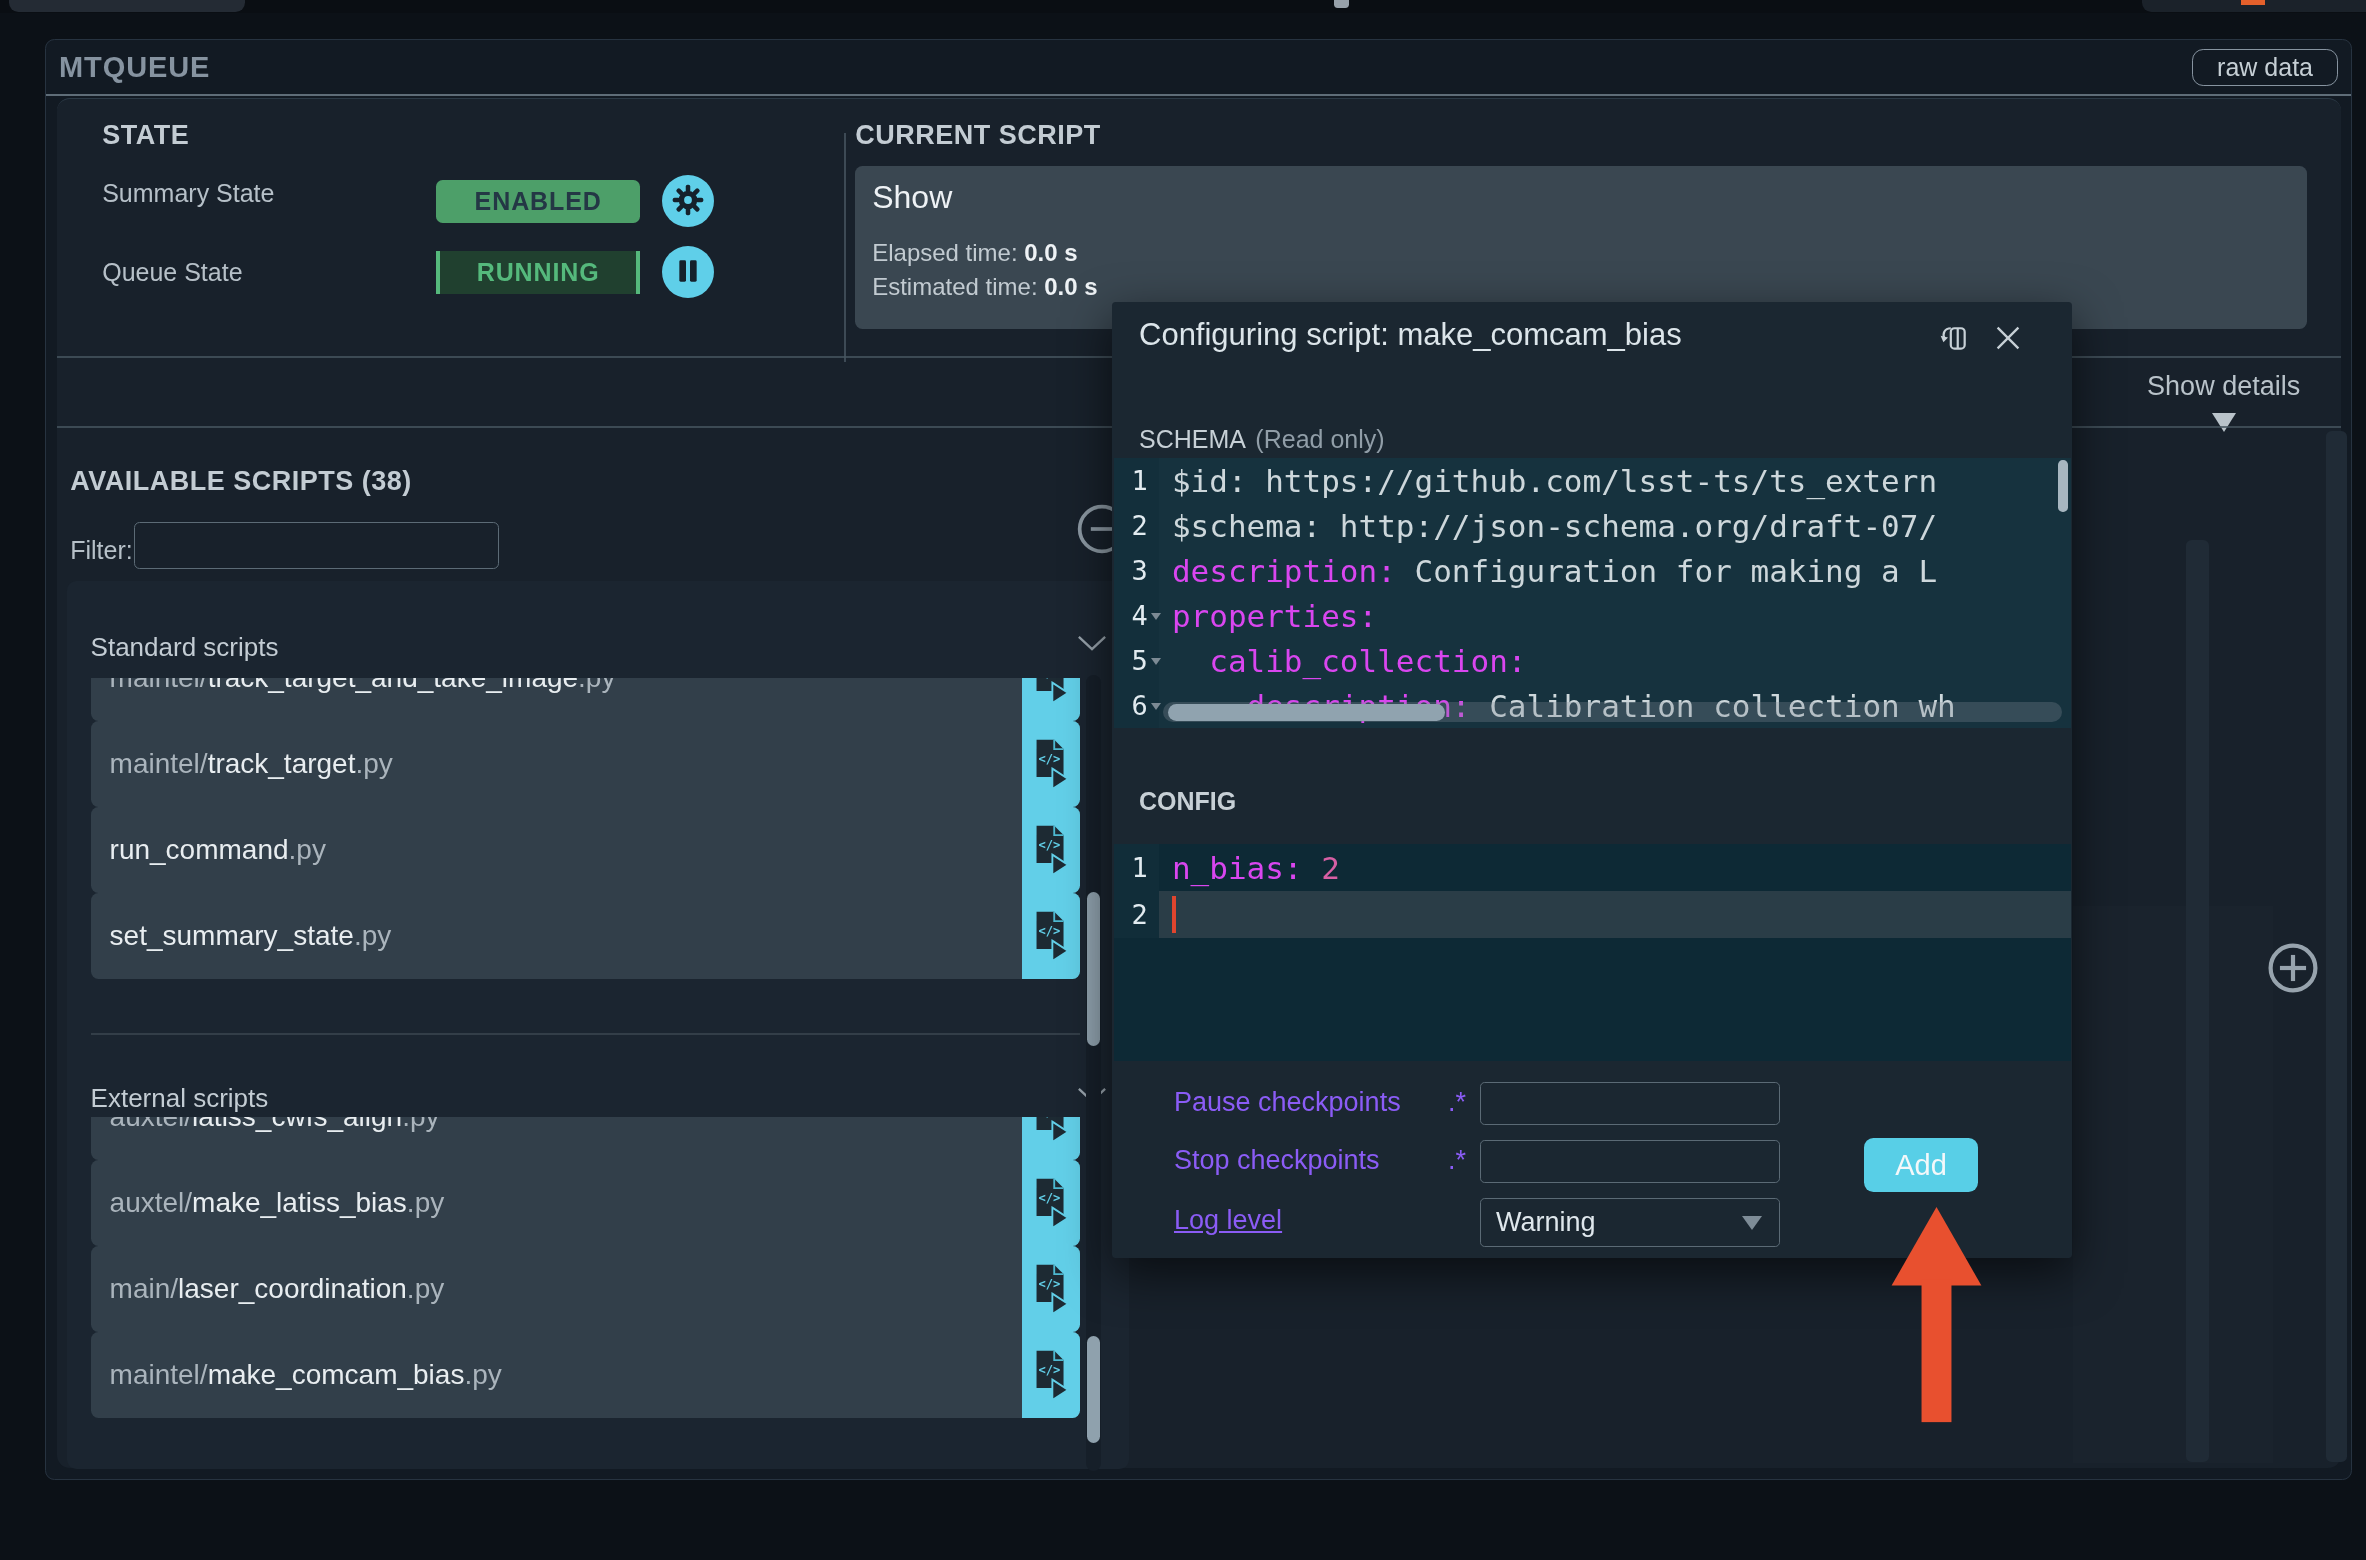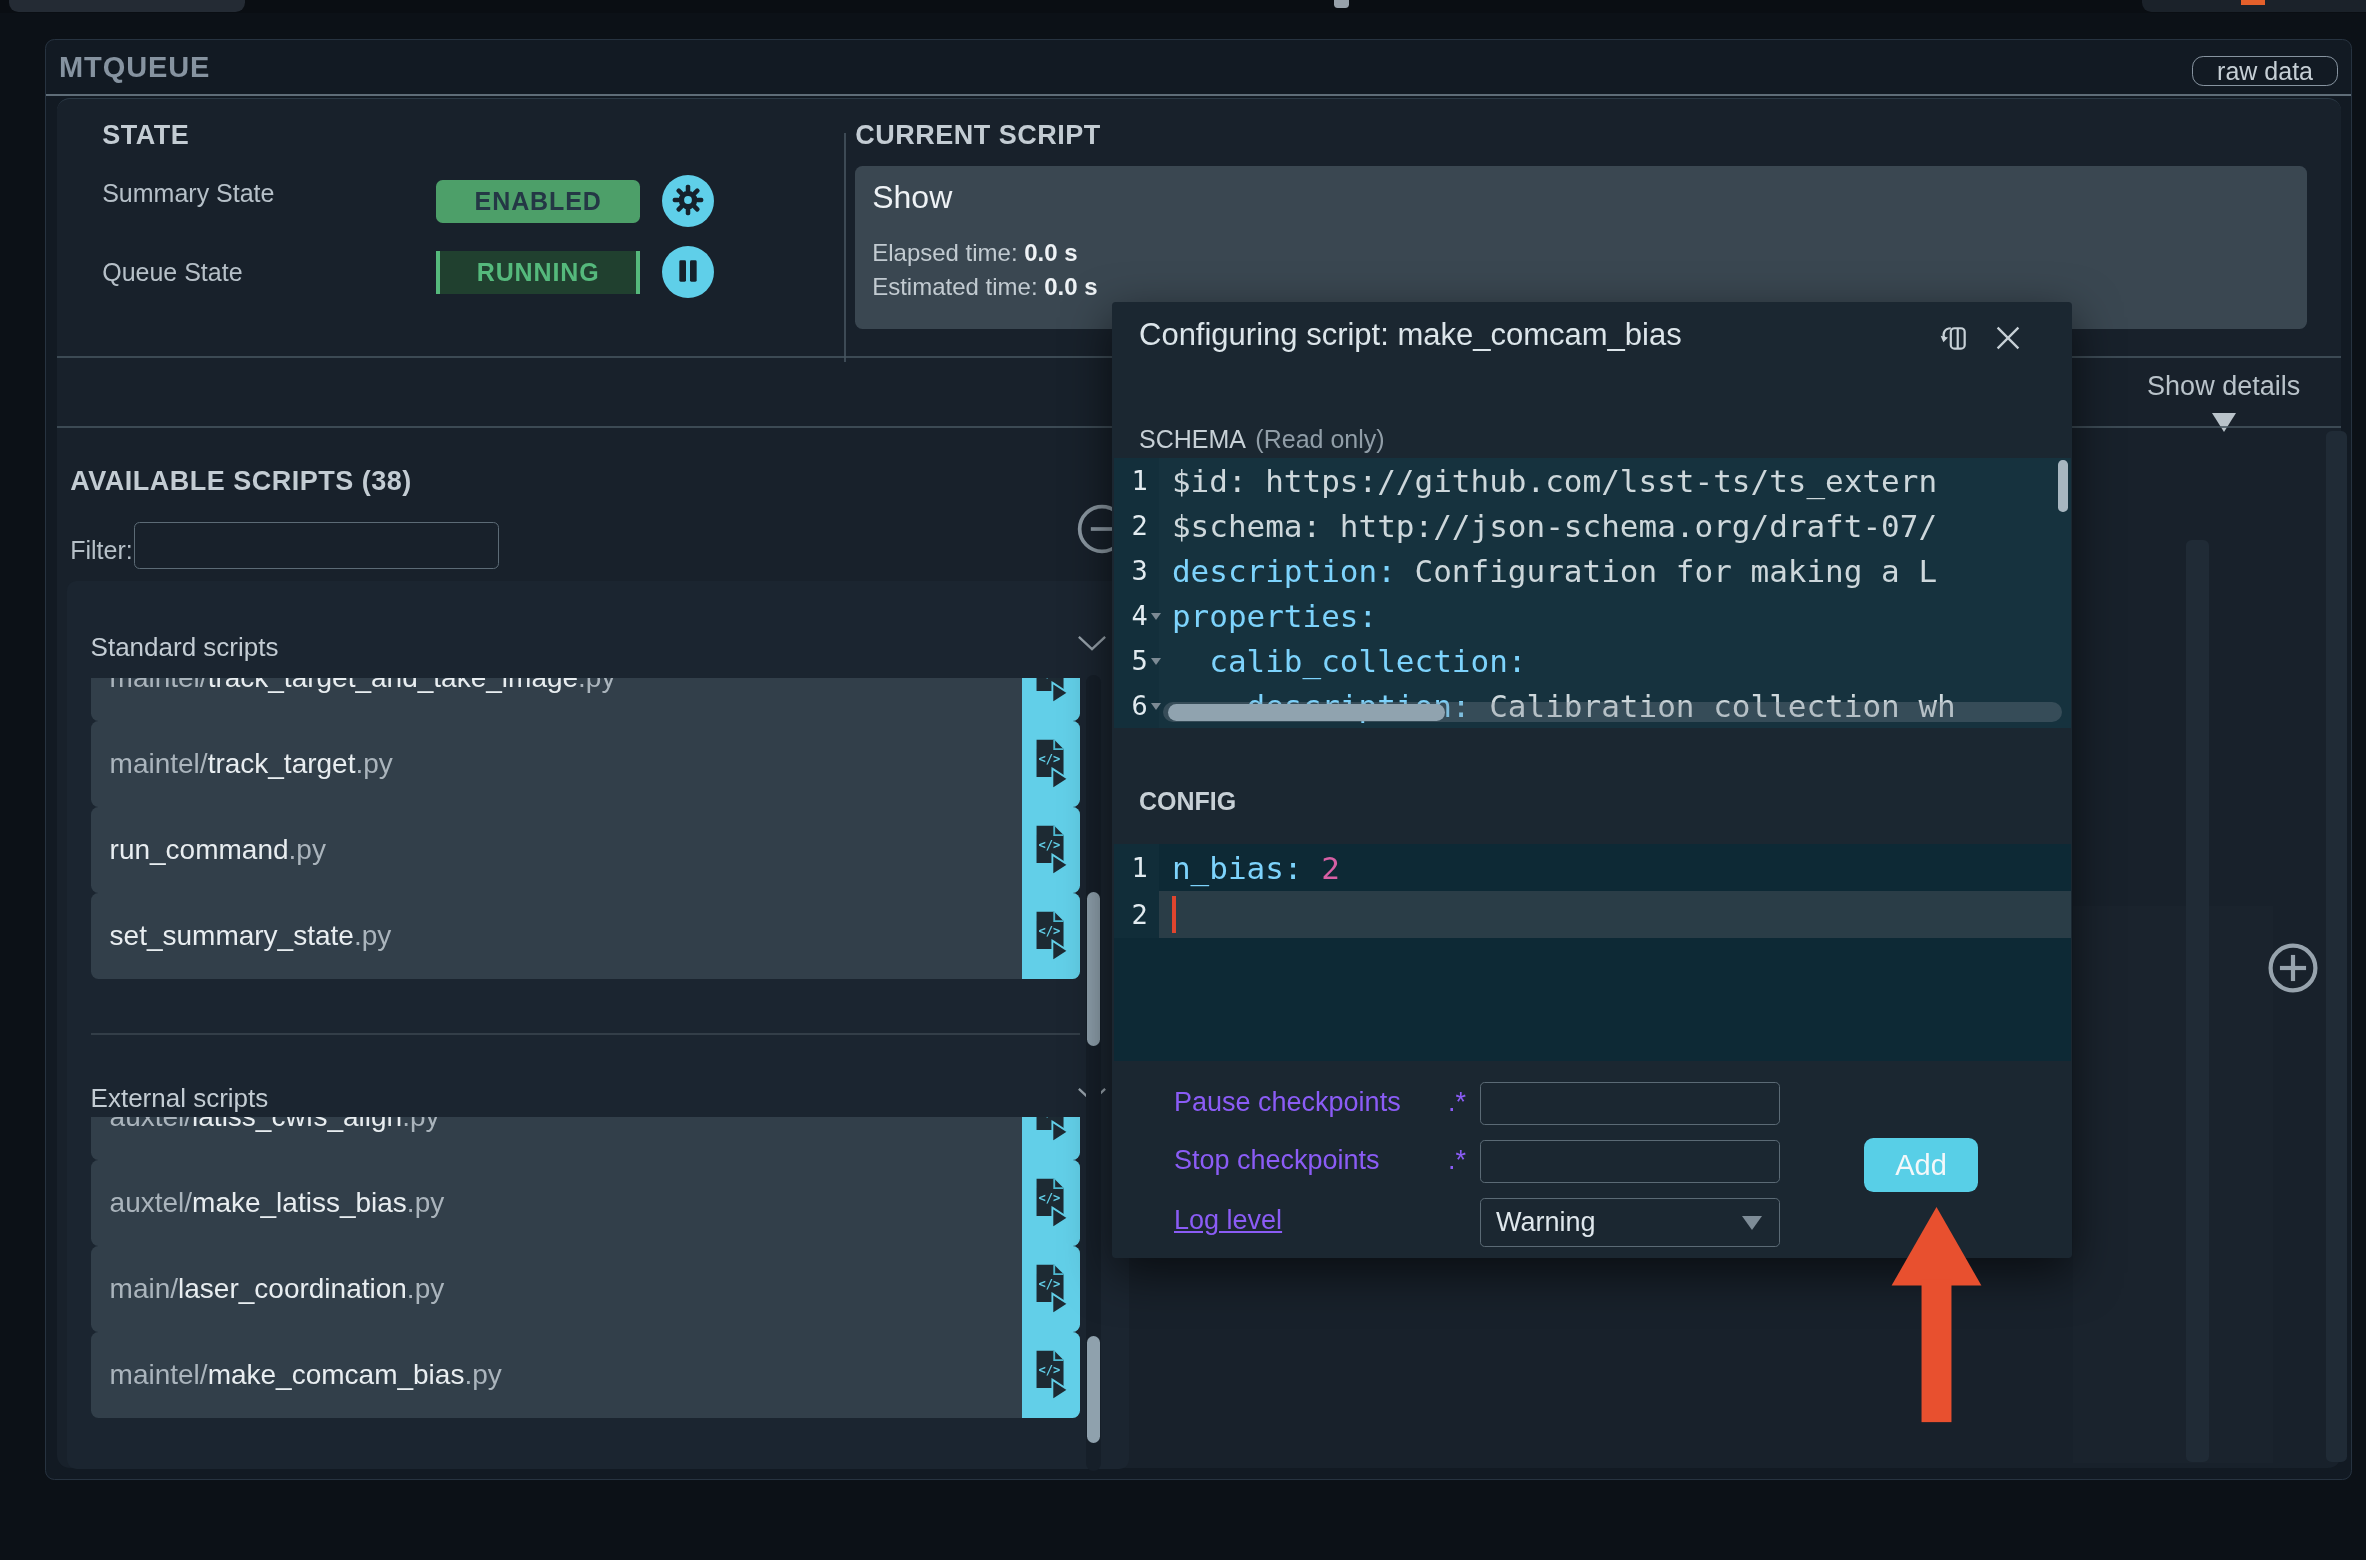--- a/index.html
+++ b/index.html
@@ -9,21 +9,21 @@
   
   .topstrip { position:absolute; left:0; top:0; width:2367px; height:13px; background:#0a0e13; }
   .tab-remnant { position:absolute; left:9.4px; top:0; width:236px; height:12px; background:#242b34; border-radius:0 0 9.4px 9.4px; }
   .top-glyph { position:absolute; left:1334px; top:0; width:15px; height:7.5px; background:#97a1aa; border-radius:0 0 3.7px 3.7px; }
   .top-right-shape { position:absolute; left:2142px; top:0; width:225px; height:12px; background:#1b222a; border-radius:0 0 0 9.4px; }
   .top-orange { position:absolute; left:2241px; top:0; width:24px; height:4.7px; background:#e4602b; }
 
   
   .card { position:absolute; left:45px; top:39px; width:2307px; height:1441px; background:#121a23; border:0.9px solid #273340; border-radius:9.4px; }
   .mtqueue-title { position:absolute; left:13px; top:11.2px; font-size:29px; font-weight:bold; color:#8693a0; letter-spacing:0.9px; }
-  .rawdata-btn { position:absolute; right:13px; top:16px; height:30px; padding:0 24px; background:transparent; border:1.9px solid #8794a0; border-radius:11.2px; color:#c6cfd5; font-size:25px; font-family:"Liberation Sans",sans-serif; }
+  .rawdata-btn { position:absolute; right:13px; top:9px; height:37px; padding:0 24px; background:transparent; border:1.9px solid #8794a0; border-radius:11.2px; color:#c6cfd5; font-size:25px; font-family:"Liberation Sans",sans-serif; }
   .card-hline { position:absolute; left:0; top:54px; width:100%; height:1.9px; background:#7a8a96; opacity:.75; }
 
   .inner { position:absolute; left:11.2px; top:58px; width:2284px; height:1370px; background:#18212b; border-radius:13px; border-top:0.9px solid #2c3a46; }
 
   
   .sec-title { position:absolute; font-size:27px; font-weight:bold; color:#c3ccd3; letter-spacing:0.5px; }
   .state-title { left:45px; top:20.6px; }
   .lbl { position:absolute; font-size:25px; color:#b6c0c8; }
   .summary-lbl { left:45px; top:80px; }
   .queue-lbl { left:45px; top:159px; }
@@ -99,21 +99,21 @@
   .config-editor { top:542px; height:217px; background:#0d2935; }
   .cline { position:relative; display:flex; align-items:center; }
   .schema-editor .cline { height:45px; }
   .config-editor .cline { height:47px; }
   .lnum { flex:0 0 45px; text-align:right; padding-right:11.2px; font-size:27px; color:#e2ebf0; align-self:stretch; display:flex; align-items:center; justify-content:flex-end; }
   .schema-editor .lnum { background:#132f3b; }
   .config-editor .lnum { background:#112d39; }
   .fold-caret { position:absolute; left:37px; top:50%; margin-top:-2.8px; width:0; height:0; border-left:5.6px solid transparent; border-right:5.6px solid transparent; border-top:7.5px solid #7c8a94; }
   .code { padding-left:13px; font-size:31px; white-space:pre; }
   .c-plain { color:#cdd7db; }
-  .c-key { color:#7dd3fc; }
+  .c-key { color:#d946ef; }
   .c-num { color:#d75fa4; }
   .cline.active .code-bg { position:absolute; left:45px; right:0; top:0; bottom:0; background:#2a3d47; }
   .cursor-bar { position:absolute; left:58px; top:4.7px; width:3.7px; height:37px; background:#e0452e; }
   .hscroll-track { position:absolute; left:49px; right:9.4px; bottom:5.6px; height:20.6px; background:rgba(130,140,150,.30); border-radius:10.3px; }
   .hscroll-thumb { position:absolute; left:5.6px; top:1.9px; width:277px; height:17px; background:#90a3af; border-radius:8.4px; }
   .vscroll-thumb { position:absolute; right:2.8px; top:1.9px; width:10.3px; height:52px; background:#a7b6c0; border-radius:4.7px; }
 
   .field-row { position:absolute; left:62px; width:292px; display:flex; justify-content:space-between; font-size:27px; color:#8b5cf6; }
   .fr1 { top:785px; } .fr2 { top:843px; } .fr3 { top:903px;text-decoration:underline; }
   .field-input { position:absolute; left:368px; width:300px; height:43px; background:transparent; border:1.9px solid #5b6a75; border-radius:4.7px; color:#dfe7ec; font-size:24px; padding:0 9.4px; font-family:"Liberation Sans",sans-serif; }

